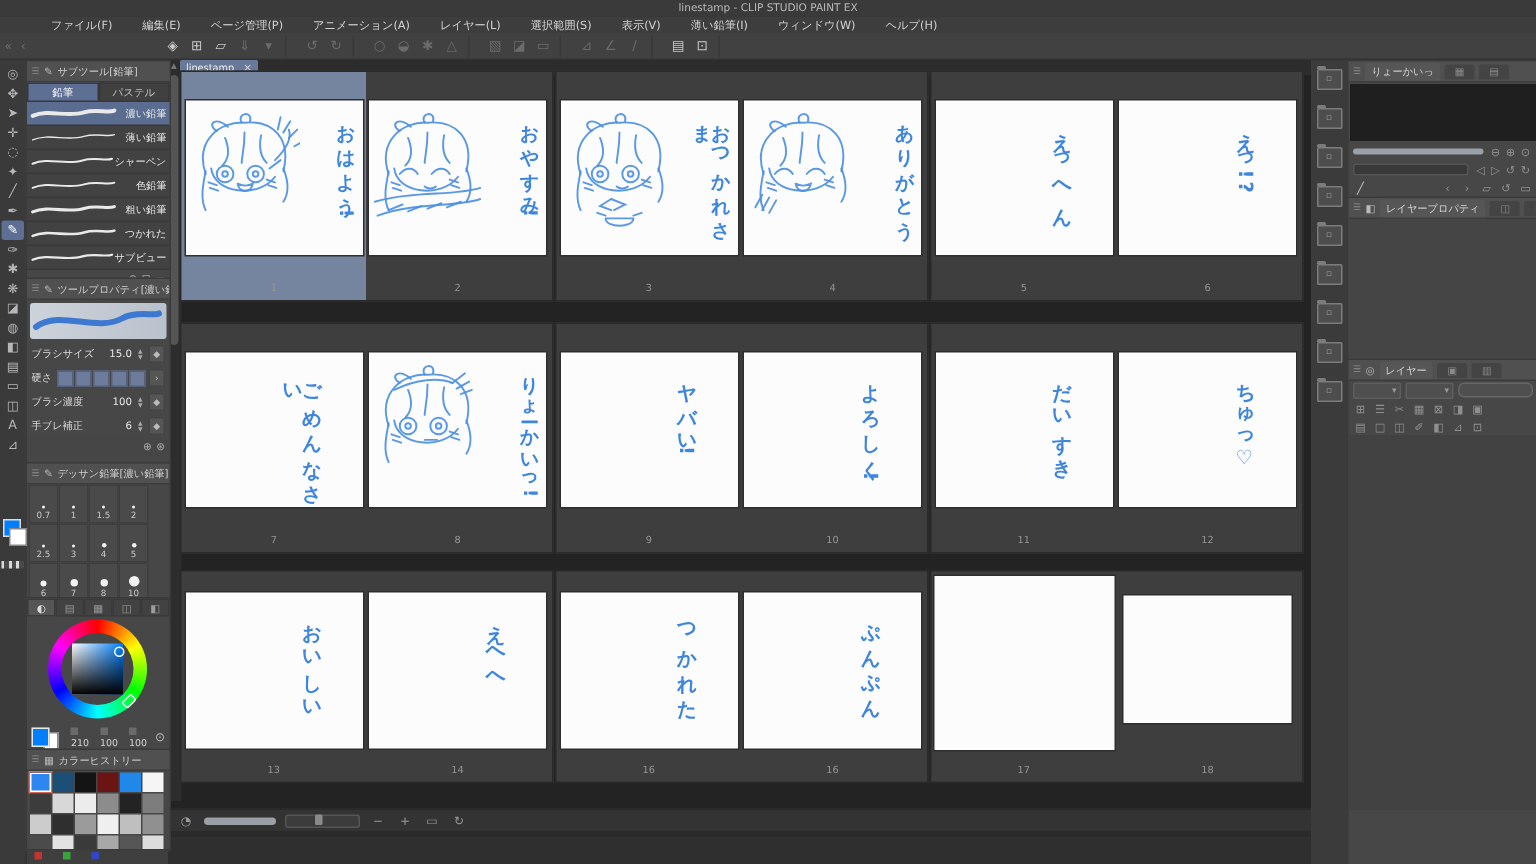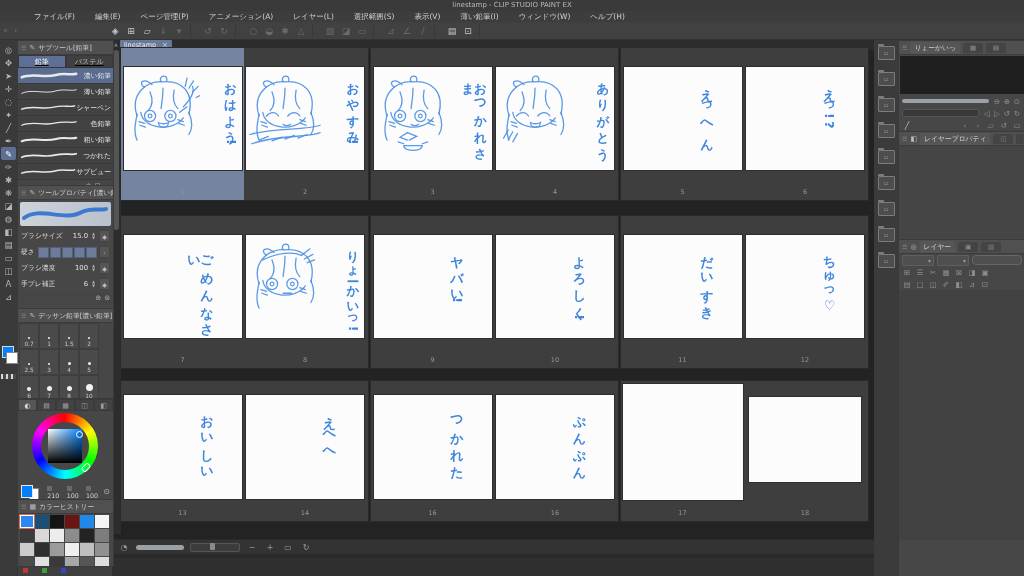--- a/index.html
+++ b/index.html
@@ -53,21 +53,21 @@
   .fgbg{position:absolute;left:2px;top:306px;width:14px;height:20px;}
   .fg{position:absolute;left:0;top:0;width:10px;height:10px;border:1px solid #dcdcdc;}
   .bg{position:absolute;left:4px;top:6px;width:10px;height:10px;background:#fff;border:1px solid #888;}
   .zigzag{position:absolute;left:1px;top:334px;width:15px;height:5px;
           background:repeating-linear-gradient(90deg,#d8d8d8 0 2px,#4a4a4a 2px 5px);}
   .panel{position:absolute;left:17px;width:95px;background:#474747;border:1px solid #3a3a3a;}
   .phead{height:13px;background:#505050;display:flex;align-items:center;gap:3px;
          font-size:6.8px;color:#d0d0d0;padding:0 3px;border-bottom:1px solid #3c3c3c;white-space:nowrap;overflow:hidden;}
   .grip{color:#8d8d8d;font-size:6px;}
   .phico{font-size:7px;color:#bbb;}
-  .stabs{display:flex;height:13px;text-decoration:underline;}
+  .stabs{display:flex;height:13px;}
   .stab{flex:1;text-align:center;font-size:7px;line-height:13px;color:#c3c3c3;background:#404040;border:1px solid #383838;}
   .stab.active{background:#5d6f94;color:#fff;}
   .brush-row{height:15px;display:flex;align-items:center;background:#424242;border-bottom:1px solid #393939;padding:0 2px;}
   .brush-row.selected{background:#5a6c90;}
   .brush-row .blabel{margin-left:auto;font-size:6.8px;color:#e8e8e8;white-space:nowrap;}
   .pfoot{height:12px;display:flex;justify-content:flex-end;align-items:center;gap:3px;padding:0 3px;
          background:#464646;color:#a8a8a8;font-size:7px;}
   .tp-preview{margin:2px;height:24px;background:linear-gradient(to right,#cdd3da,#b9c1cc);border-radius:2px;position:relative;}
   .tp-row{height:16px;display:flex;align-items:center;padding:0 3px;gap:2px;}
   .tp-label{font-size:6.8px;color:#dcdcdc;}

